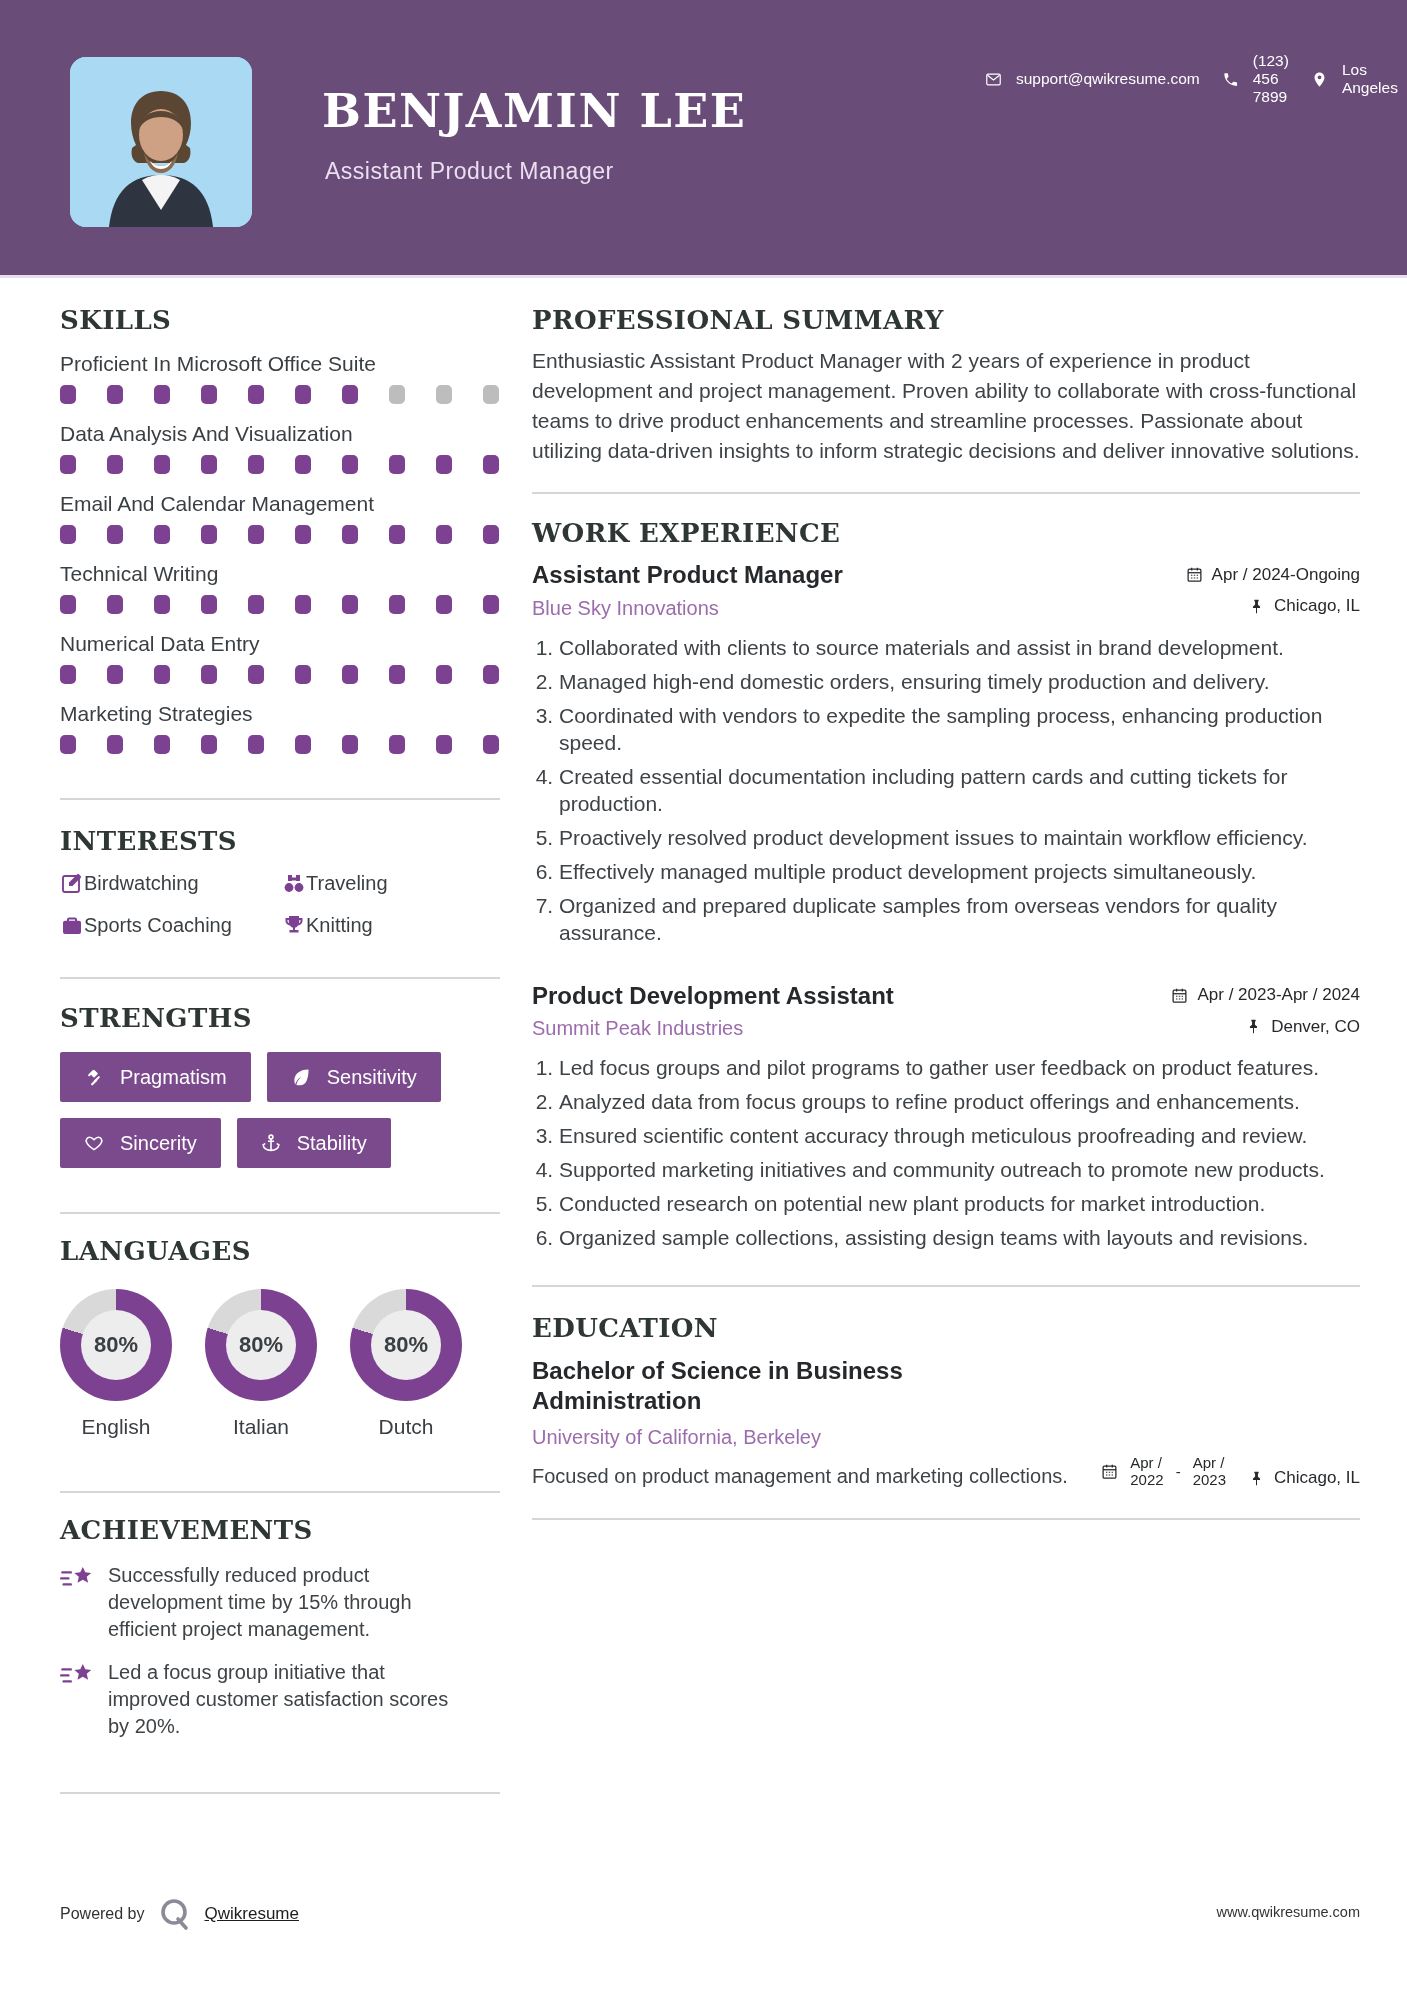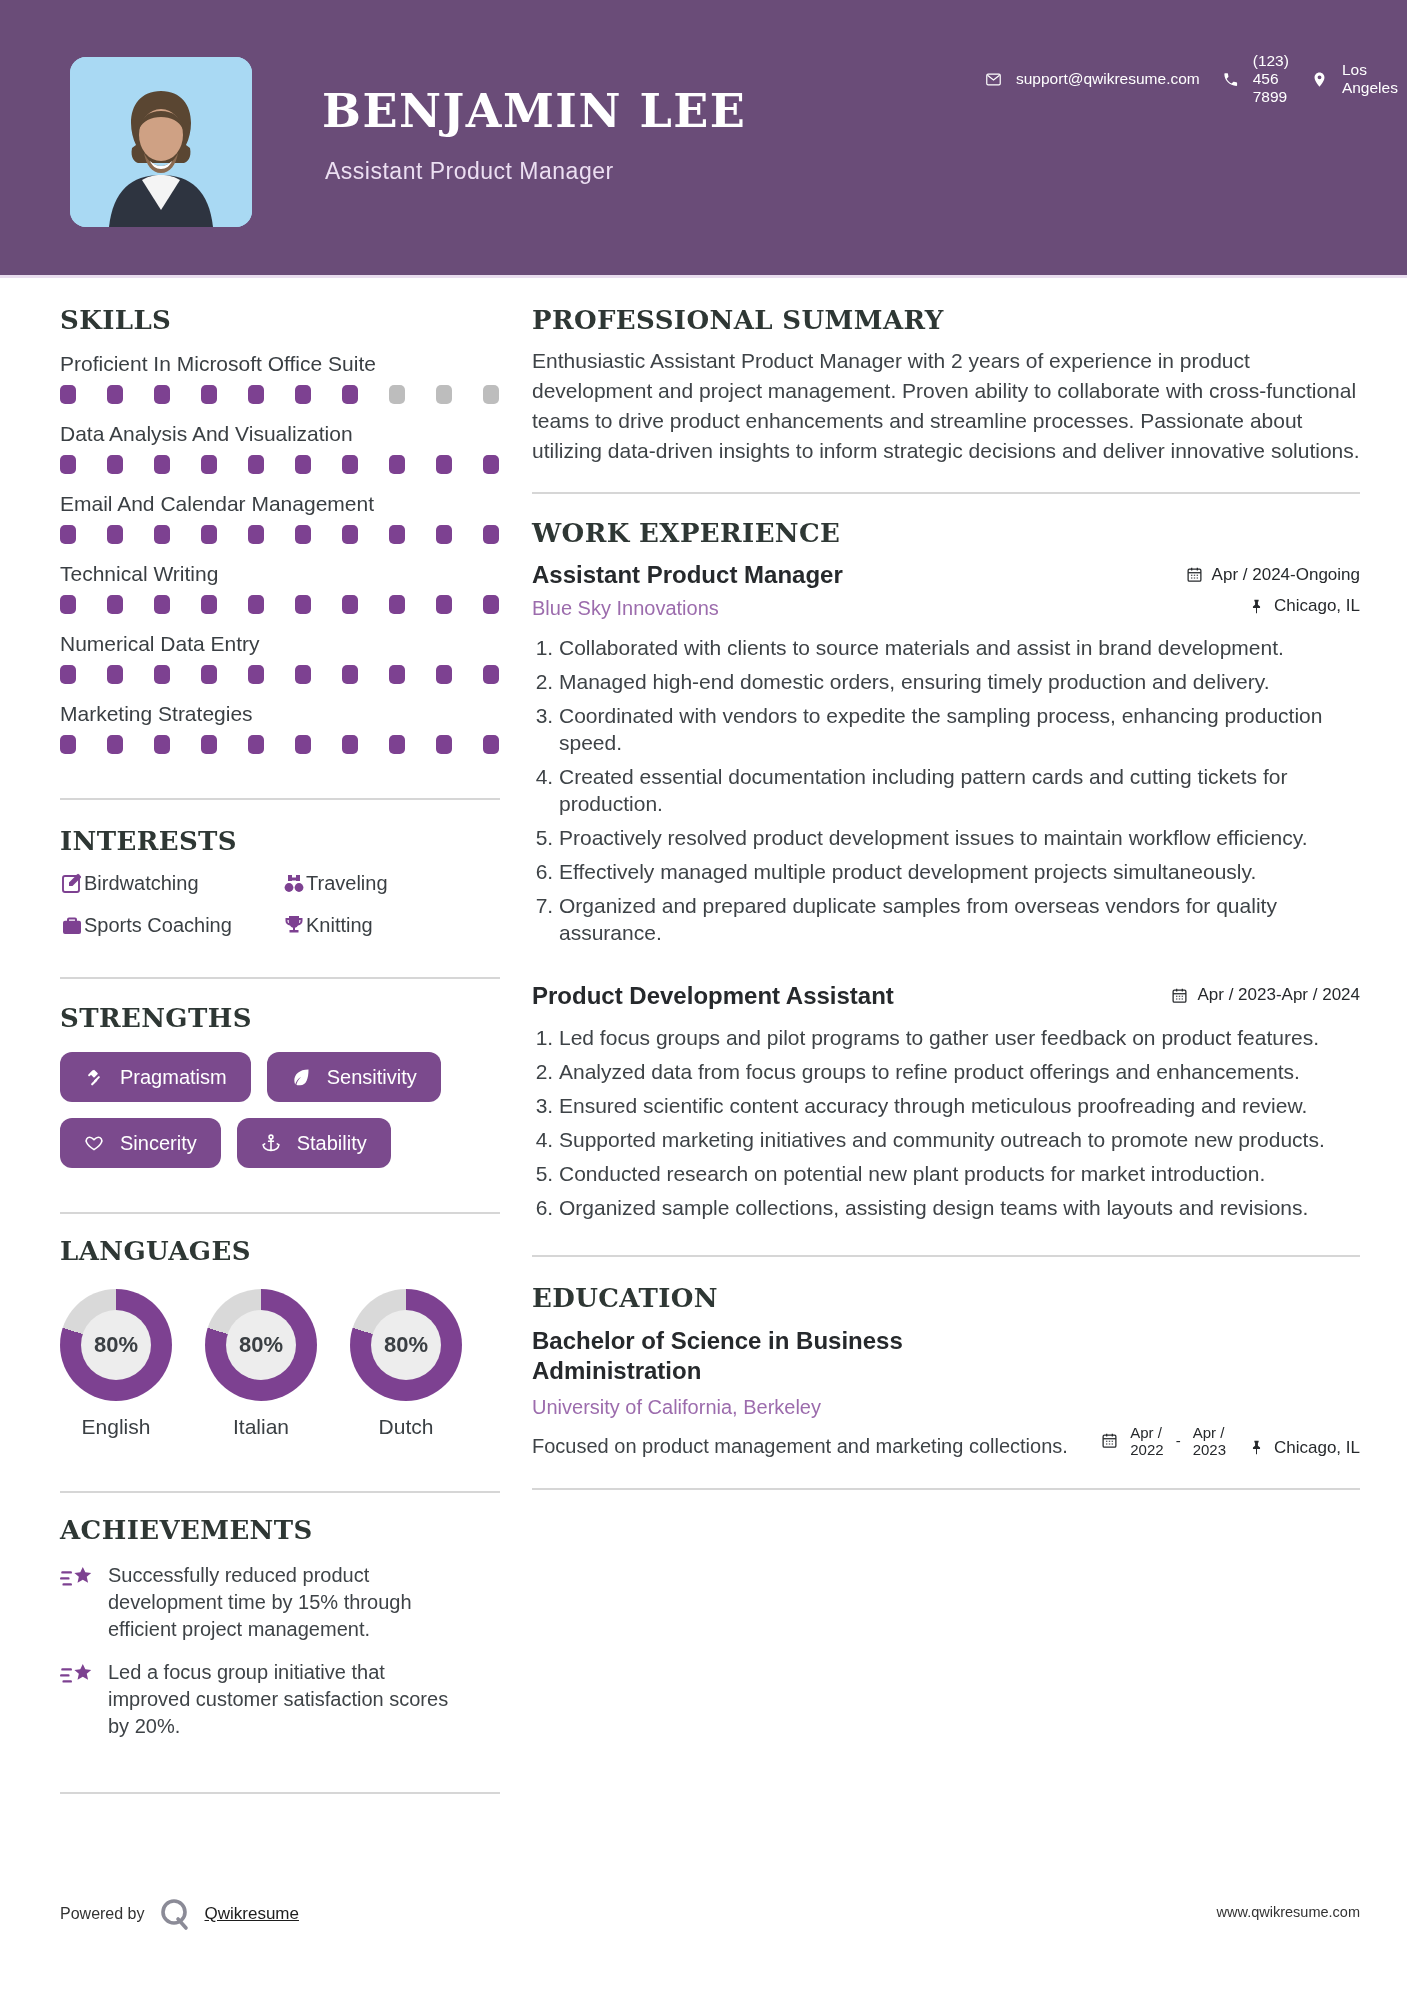--- a/index.html
+++ b/index.html
@@ -29,21 +29,21 @@
   .dot{width:16px;height:19px;border-radius:5px;background:#7d4191;}
   .dot.empty{background:#bdbdbd;}
   .div-skills{margin:44px 0 26px 0;}
   
   .interests-grid{margin-top:14px;display:grid;grid-template-columns:222px 1fr;row-gap:18px;}
   .interest{display:flex;align-items:center;gap:0;font-size:20px;color:#3a3f43;}
   .interest .icon{width:24px;height:24px;color:#7d4191;}
   .div-interests{margin:40px 0 24px 0;}
   
   .strengths{margin-top:18px;display:flex;flex-wrap:wrap;gap:16px;width:400px;}
-  .badge{display:inline-flex;align-items:center;gap:16px;background:#7b4a8d;color:#ffffff;font-size:20px;height:50px;padding:0 24px;border-radius:12px;}
+  .badge{display:inline-flex;align-items:center;gap:16px;background:#7b4a8d;color:#ffffff;font-size:20px;height:50px;padding:0 24px;border-radius:2px;}
   .badge .icon{width:20px;height:20px;color:#ffffff;}
   .div-strengths{margin:44px 0 22px 0;}
   
   .langs{margin-top:22px;display:flex;gap:33px;}
   .lang{display:flex;flex-direction:column;align-items:center;}
   .donut{width:112px;height:112px;border-radius:50%;position:relative;}
   .donut-hole{position:absolute;inset:21px;border-radius:50%;background:#ededed;display:flex;align-items:center;justify-content:center;font-size:22px;font-weight:700;color:#3a3f43;}
   .lang-label{margin-top:14px;font-size:21px;color:#3a3f43;}
   .div-langs{margin:52px 0 22px 0;}
   
@@ -426,20 +426,32 @@
               <svg viewBox="0 0 24 24">
                 <rect x="3" y="4.5" width="18" height="17" rx="1.8" fill="none" stroke="currentColor" stroke-width="1.8"></rect>
                 <path d="M3 9.5h18" stroke="currentColor" stroke-width="1.8"></path>
                 <path d="M8 2.5v4M16 2.5v4" stroke="currentColor" stroke-width="1.8"></path>
                 <path d="M7 13h2M11 13h2M15 13h2M7 17h2M11 17h2M15 17h2" stroke="currentColor" stroke-width="1.6"></path>
               </svg>
             </span>
             <span>Apr / 2023-Apr / 2024</span>
           </div>
         </div>
+        <div class="job-sub">
+          <div class="company">Summit Peak Industries</div>
+          <div class="meta">
+            <span class="icon">
+              <svg viewBox="0 0 24 24">
+                <path d="M9 2.5h6v2l-1 .8v4.2l3 2.5v2H7v-2l3-2.5V5.3l-1-.8v-2z" fill="currentColor"></path>
+                <rect x="11.3" y="14" width="1.4" height="7.5" fill="currentColor"></rect>
+              </svg>
+            </span>
+            <span>Denver, CO</span>
+          </div>
+        </div>
         <ol class="bullets">
           <li>Led focus groups and pilot programs to gather user feedback on product features.</li>
           <li>Analyzed data from focus groups to refine product offerings and enhancements.</li>
           <li>Ensured scientific content accuracy through meticulous proofreading and review.</li>
           <li>Supported marketing initiatives and community outreach to promote new products.</li>
           <li>Conducted research on potential new plant products for market introduction.</li>
           <li>Organized sample collections, assisting design teams with layouts and revisions.</li>
         </ol>
       </div>
     </div>

